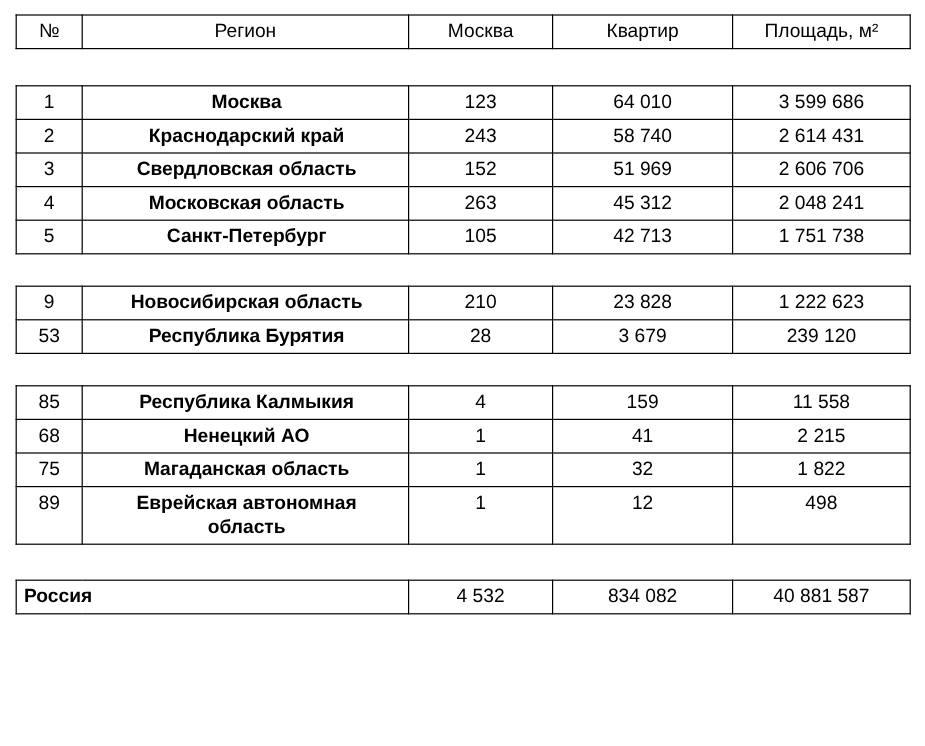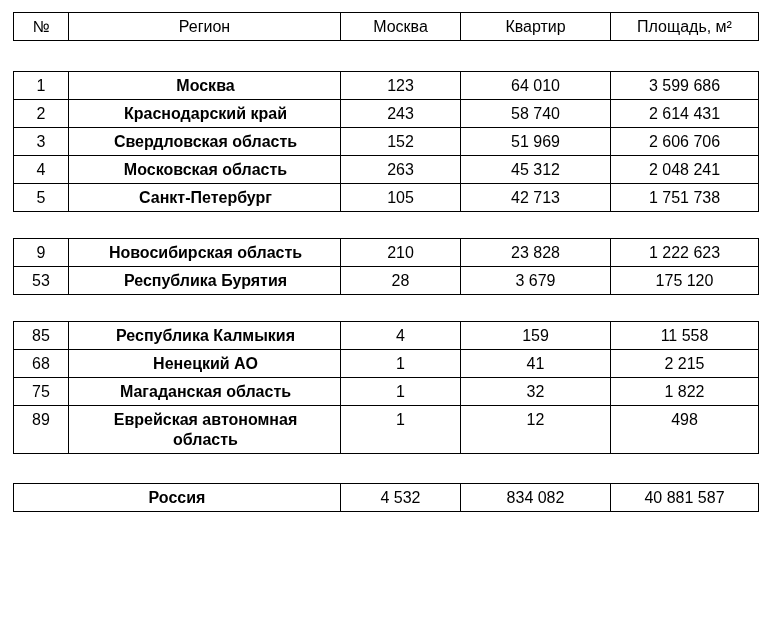--- a/index.html
+++ b/index.html
@@ -41,21 +41,21 @@
   td.num, td.houses, td.apts, td.area {
     text-align: center;
   }
   td.region {
     text-align: center;
     font-weight: bold;
     padding-left: 8px;
     white-space: pre-line;
   }
   td.total-label {
-    text-align: center;
+    text-align: left;
     font-weight: bold;
   }
   .gap-30 { height: 30px; }
   .gap-26 { height: 26px; }
   .gap-29 { height: 29px; }
 </style>
 </head>
 <body>
 
 <div class="sheet">
@@ -144,21 +144,21 @@
       <td class="region">Новосибирская область</td>
       <td class="houses">210</td>
       <td class="apts">23 828</td>
       <td class="area">1 222 623</td>
     </tr>
     <tr>
       <td class="num">53</td>
       <td class="region">Республика Бурятия</td>
       <td class="houses">28</td>
       <td class="apts">3 679</td>
-      <td class="area">175 120</td>
+      <td class="area">239 120</td>
     </tr>
   </tbody>
     </table>
 
   <div class="gap-26"></div>
 
   <table>
     <colgroup>
         <col class="c-num">
         <col class="c-region">

